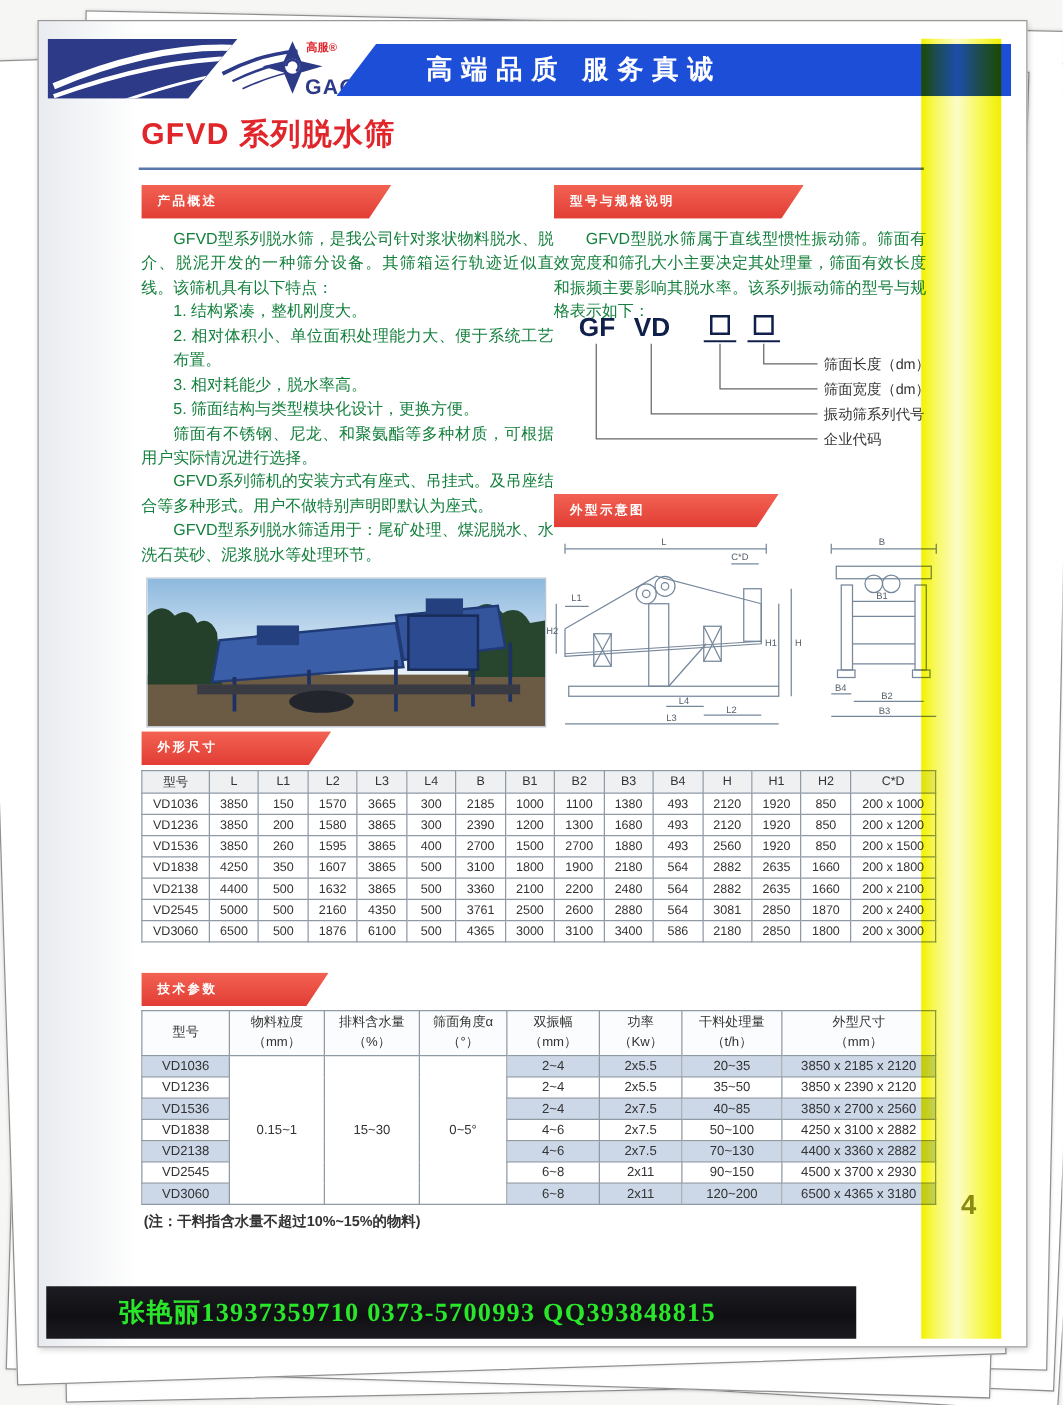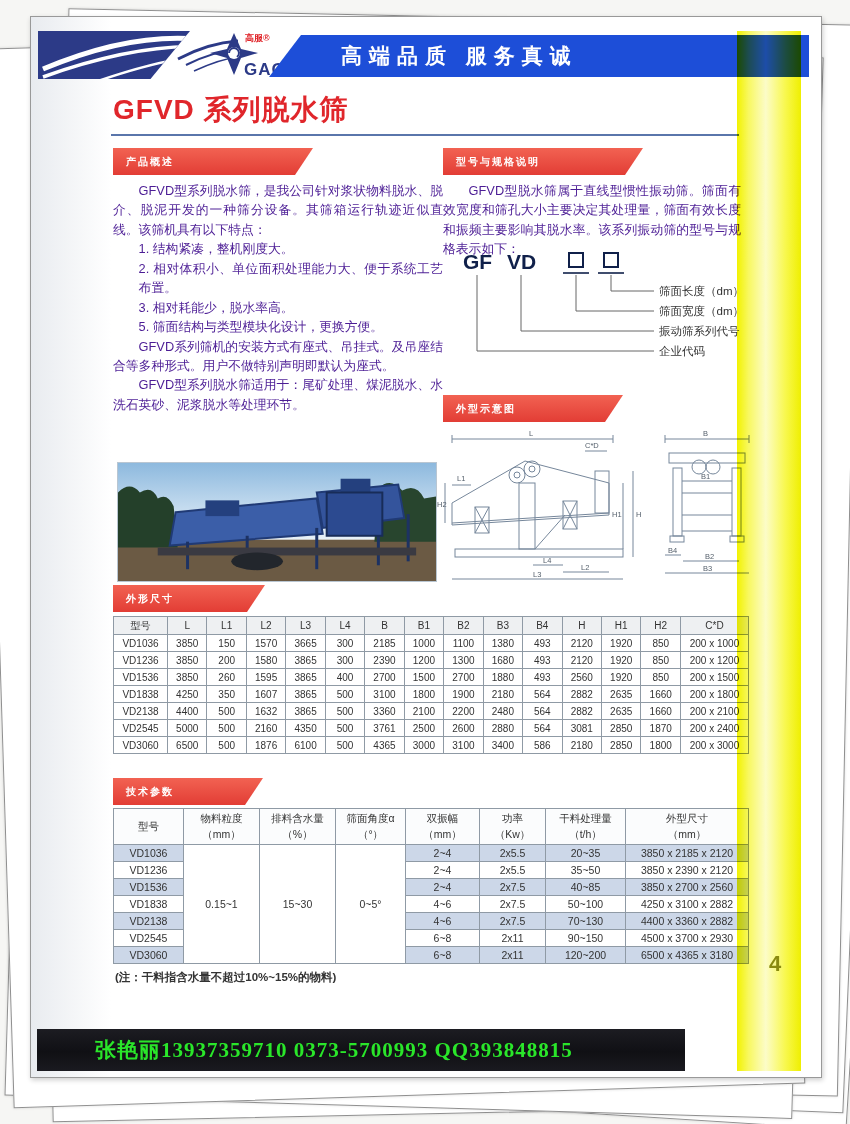--- a/index.html
+++ b/index.html
@@ -20,33 +20,33 @@
           background:linear-gradient(90deg, rgba(190,198,210,.35), rgba(255,255,255,0)); }
 
   
   .band-left { position:absolute; left:7px; top:14px; width:152px; height:48px; background:#2c3a87;
           clip-path:polygon(0 0,100% 0,74% 100%,0 100%); }
   .logo-svg { position:absolute; left:7px; top:8px; width:270px; height:60px; }
   .band-main { position:absolute; left:238px; top:18px; width:540px; height:42px; background:#1d4ed8;
           clip-path:polygon(32px 0,100% 0,100% 100%,0 100%); }
   .slogan { color:#fff; font-weight:bold; font-size:21px; letter-spacing:7px; line-height:42px; padding-left:72px; }
 
-  .doc-title { position:absolute; left:82px; top:74px; font-size:28px; font-weight:bold; color:#e0262b; letter-spacing:1px; }
+  .doc-title { position:absolute; left:82px; top:74px; font-size:24px; font-weight:bold; color:#e0262b; letter-spacing:1px; }
   .title-rule { position:absolute; left:80px; top:117px; width:628px; height:2px; background:#5a76ab; }
 
   .ribbon { position:absolute; height:27px; background:linear-gradient(180deg,#f26252,#e23d35);
             clip-path:polygon(0 0,100% 0,calc(100% - 18px) 100%,0 100%);
             color:#fff; font-weight:bold; font-size:10px; line-height:27px; padding-left:13px; letter-spacing:2px; }
   .rb-overview { left:82px;  top:131px; width:200px; }
   .rb-model    { left:412px; top:131px; width:200px; }
   .rb-outline  { left:412px; top:378px; width:180px; }
   .rb-dims     { left:82px;  top:568px; width:152px; }
   .rb-tech     { left:82px;  top:761px; width:150px; }
 
-  .txtcol { position:absolute; font-size:12.8px; line-height:1.52; color:#4c1d95; text-align:justify; }
+  .txtcol { position:absolute; font-size:12.8px; line-height:1.52; color:#15803d; text-align:justify; }
   .tc-overview { left:82px; top:164px; width:330px; }
   .tc-model    { left:412px; top:164px; width:298px; }
   .indent { text-indent:2em; }
   .feat { padding-left:2em; }
 
   .photo { position:absolute; left:86px; top:445px; width:320px; height:120px; border:1px solid #b9c6d2; }
   .code-svg { position:absolute; left:418px; top:230px; width:300px; height:120px; }
   .draw-svg { position:absolute; left:406px; top:406px; width:322px; height:160px; }
 
   table { border-collapse:collapse; table-layout:fixed; background:#fff; }
@@ -124,20 +124,21 @@
 
   <div class="txtcol tc-overview">
     <div class="indent">GFVD型系列脱水筛，是我公司针对浆状物料脱水、脱介、脱泥开发的一种筛分设备。其筛箱运行轨迹近似直线。该筛机具有以下特点：</div>
     <div>
         <div class="feat">1. 结构紧凑，整机刚度大。</div>
         <div class="feat">2. 相对体积小、单位面积处理能力大、便于系统工艺布置。</div>
         <div class="feat">3. 相对耗能少，脱水率高。</div>
         <div class="feat">5. 筛面结构与类型模块化设计，更换方便。</div>
       </div>
     <div>
+        <div class="indent">筛面有不锈钢、尼龙、和聚氨酯等多种材质，可根据用户实际情况进行选择。</div>
         <div class="indent">GFVD系列筛机的安装方式有座式、吊挂式。及吊座结合等多种形式。用户不做特别声明即默认为座式。</div>
         <div class="indent">GFVD型系列脱水筛适用于：尾矿处理、煤泥脱水、水洗石英砂、泥浆脱水等处理环节。</div>
       </div>
   </div>
 
   <svg class="photo" viewBox="0 0 320 120" preserveAspectRatio="none">
     <defs>
       <linearGradient id="sky" x1="0" y1="0" x2="0" y2="1">
         <stop offset="0" stop-color="#8db9de"></stop>
           <stop offset="0.7" stop-color="#cfe2f2"></stop>

